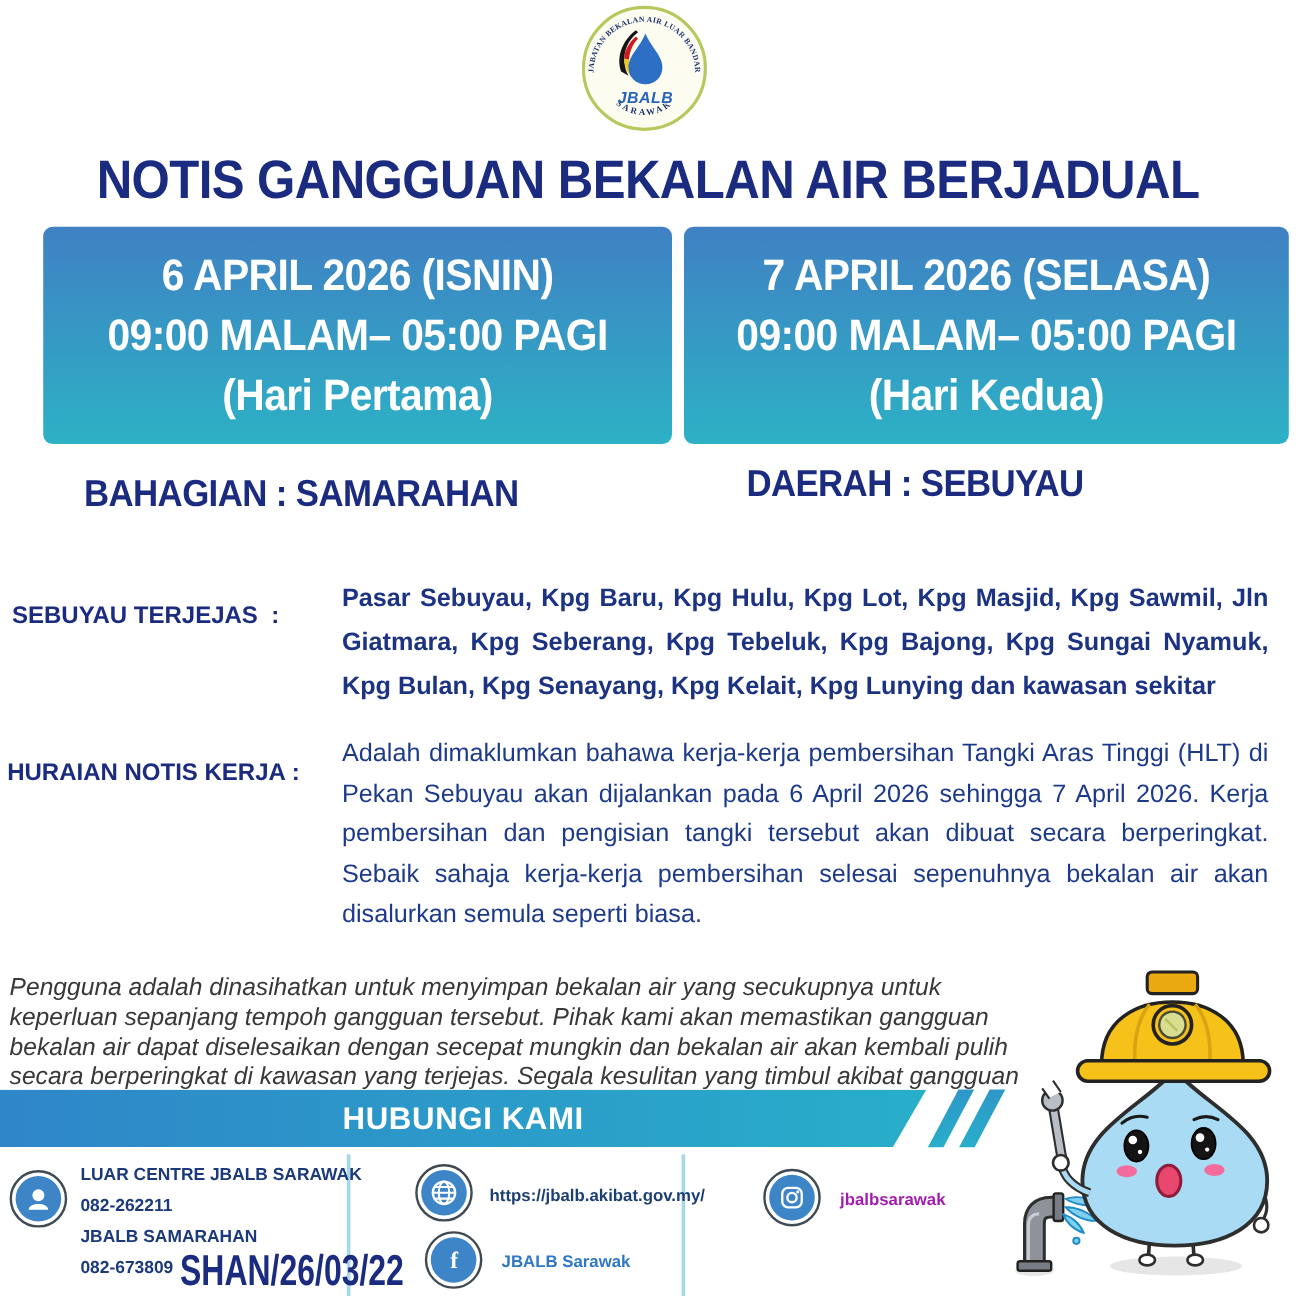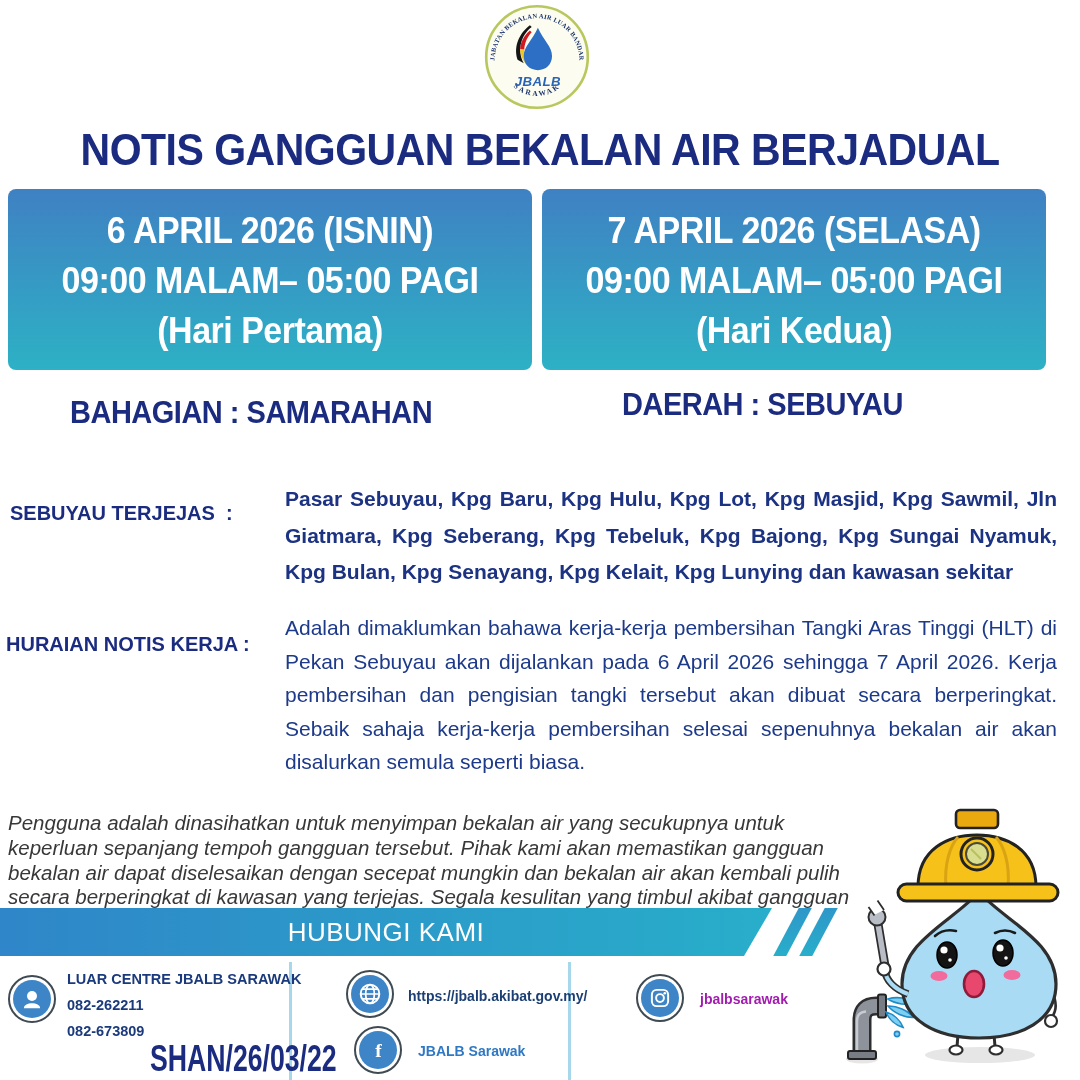--- a/index.html
+++ b/index.html
@@ -11,21 +11,21 @@
 
   
   .title{position:absolute;left:0;top:124px;width:1080px;text-align:center;
          font-size:41px;font-weight:bold;color:#1b2c80;letter-spacing:-0.5px;
          transform:scaleY(1.1);transform-origin:center top;}
 
   
   .banner{position:absolute;top:189px;height:181px;border-radius:8px;
           background:linear-gradient(180deg,#3f81c3 0%,#2db1c5 100%);
           color:#fff;font-weight:bold;text-align:center;box-sizing:border-box;
-          display:flex;flex-direction:column;justify-content:center;}
+          display:flex;flex-direction:column;justify-content:center;margin-left:28px;}
   .banner-left{left:8px;width:524px;}
   .banner-right{left:542px;width:504px;}
   .banner .bline{font-size:34px;line-height:50px;letter-spacing:-0.5px;
                  transform:scaleY(1.08);white-space:nowrap;}
 
   
   .bahagian{position:absolute;left:70px;top:396px;font-size:29px;font-weight:bold;
             color:#1b2c80;letter-spacing:-0.5px;transform:scaleY(1.08);}
   .daerah{position:absolute;left:622px;top:388px;font-size:29px;font-weight:bold;
           color:#1b2c80;letter-spacing:-0.5px;transform:scaleY(1.08);}
@@ -43,21 +43,21 @@
                 color:#1d3a8a;line-height:33.5px;text-align:justify;}
 
   
   .advisory{position:absolute;left:8px;top:811px;width:858px;font-size:20.5px;
             font-style:italic;color:#383838;line-height:24.8px;}
 
   
   .band{position:absolute;left:0;top:908px;width:772px;height:48px;
         background:linear-gradient(90deg,#2f86c8 0%,#28aeca 100%);
         clip-path:polygon(0 0,772px 0,744px 48px,0 48px);
-        color:#fff;font-weight:normal;font-size:26px;line-height:48px;
+        color:#fff;font-weight:bold;font-size:26px;line-height:48px;
         text-align:center;letter-spacing:0.5px;}
   .stripe{position:absolute;top:908px;width:13px;height:48px;
           background:linear-gradient(180deg,#2f97c9,#28aeca);transform:skewX(-28deg);}
   .stripe1{left:786px;} .stripe2{left:812px;}
 
   
   .divider{position:absolute;top:962px;width:3px;height:118px;background:#a6d7ea;}
   .div1{left:289px;} .div2{left:568px;}
 
   .badge{position:absolute;width:48px;height:48px;border-radius:50%;
@@ -144,20 +144,21 @@
     <div class="badge-inner">
       <svg viewBox="0 0 24 24">
         <circle cx="12" cy="9.3" r="4.6" fill="#fff"></circle>
         <path d="M4.5,20.5 C4.5,14.5 19.5,14.5 19.5,20.5 Z" fill="#fff"></path>
       </svg>
     </div>
   </div>
   <div class="cc-lines">
     <div>LUAR CENTRE JBALB SARAWAK</div>
     <div>082-262211</div>
+    <div>JBALB SAMARAHAN</div>
     <div>082-673809</div>
   </div>
 
   <div class="shan">SHAN/26/03/22</div>
 
   <div class="badge web-badge">
     <div class="badge-inner">
       <svg viewBox="0 0 24 24">
         <circle cx="12" cy="12" r="8.6" fill="none" stroke="#fff" stroke-width="1.8"></circle>
         <ellipse cx="12" cy="12" rx="4" ry="8.6" fill="none" stroke="#fff" stroke-width="1.6"></ellipse>

